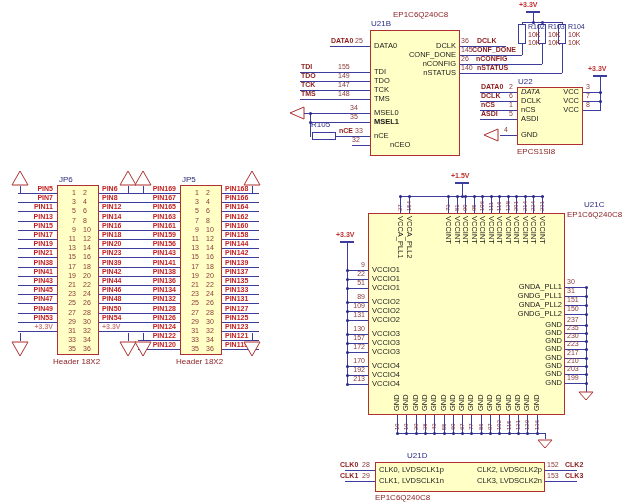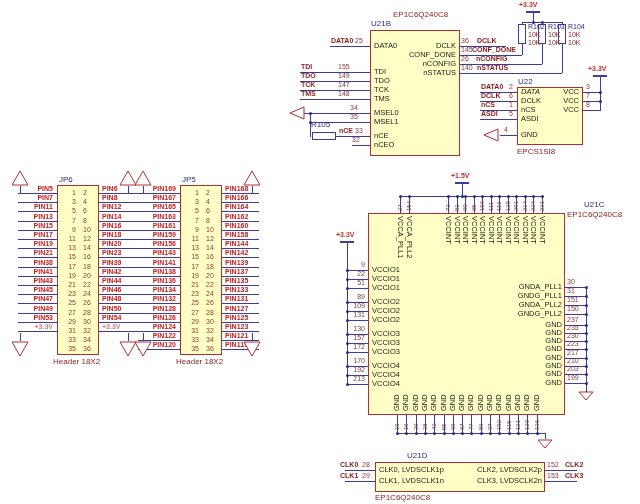--- a/index.html
+++ b/index.html
@@ -69,28 +69,28 @@
     <div class="pnum" style="left: 338px; top: 81px;">147</div>
     <div class="net" style="left: 301px; top: 81px;">TCK</div>
     <div class="wire" style="left: 300px; top: 99px; width: 70px; height: 1px;"></div>
     <div class="pin-name" style="left: 374px; top: 95px;">TMS</div>
     <div class="pnum" style="left: 338px; top: 90px;">148</div>
     <div class="net" style="left: 301px; top: 90px;">TMS</div>
     <div class="wire" style="left: 310px; top: 113px; width: 60px; height: 1px;"></div>
     <div class="pin-name" style="left: 374px; top: 109px;">MSEL0</div>
     <div class="pnum" style="left: 350px; top: 104px;">34</div>
     <div class="wire" style="left: 310px; top: 122px; width: 60px; height: 1px;"></div>
-    <div class="pin-name" style="left: 374px; top: 118px;">MSEL1</div>
+    <div class="pin-name" style="left: 374px; top: 118px; font-weight: bold;">MSEL1</div>
     <div class="pnum" style="left: 350px; top: 113px;">35</div>
     <div class="wire" style="left: 336px; top: 136px; width: 34px; height: 1px;"></div>
     <div class="pin-name" style="left: 374px; top: 132px;">nCE</div>
     <div class="pnum" style="left: 355px; top: 127px;">33</div>
     <div class="net" style="left: 339px; top: 127px;">nCE</div>
     <div class="wire" style="left: 352px; top: 145px; width: 18px; height: 1px;"></div>
-    <div class="pin-name" style="left: 374px; top: 141px;">nCEO</div>
+    <div class="pin-name" style="left: 390px; top: 141px;">nCEO</div>
     <div class="pnum" style="left: 352px; top: 136px;">32</div>
     <div class="wire" style="left: 310px; top: 113px; width: 1px; height: 24px;"></div>
     <div class="dot" style="left: 308.5px; top: 111.5px;"></div>
     <div class="dot" style="left: 308.5px; top: 120.5px;"></div>
     <svg width="16" height="14" style="left: 289px; top: 106px;">
       <polygon points="1,7 15,1 15,13" fill="#ffffff" stroke="#B03030"></polygon>
     </svg>
     <div class="wire" style="left: 304px; top: 113px; width: 6px; height: 1px;"></div>
     <div class="res" style="left: 312px; top: 132px; width: 24px; height: 8px;"></div>
     <div class="wire" style="left: 460px; top: 46px; width: 46px; height: 1px;"></div>

